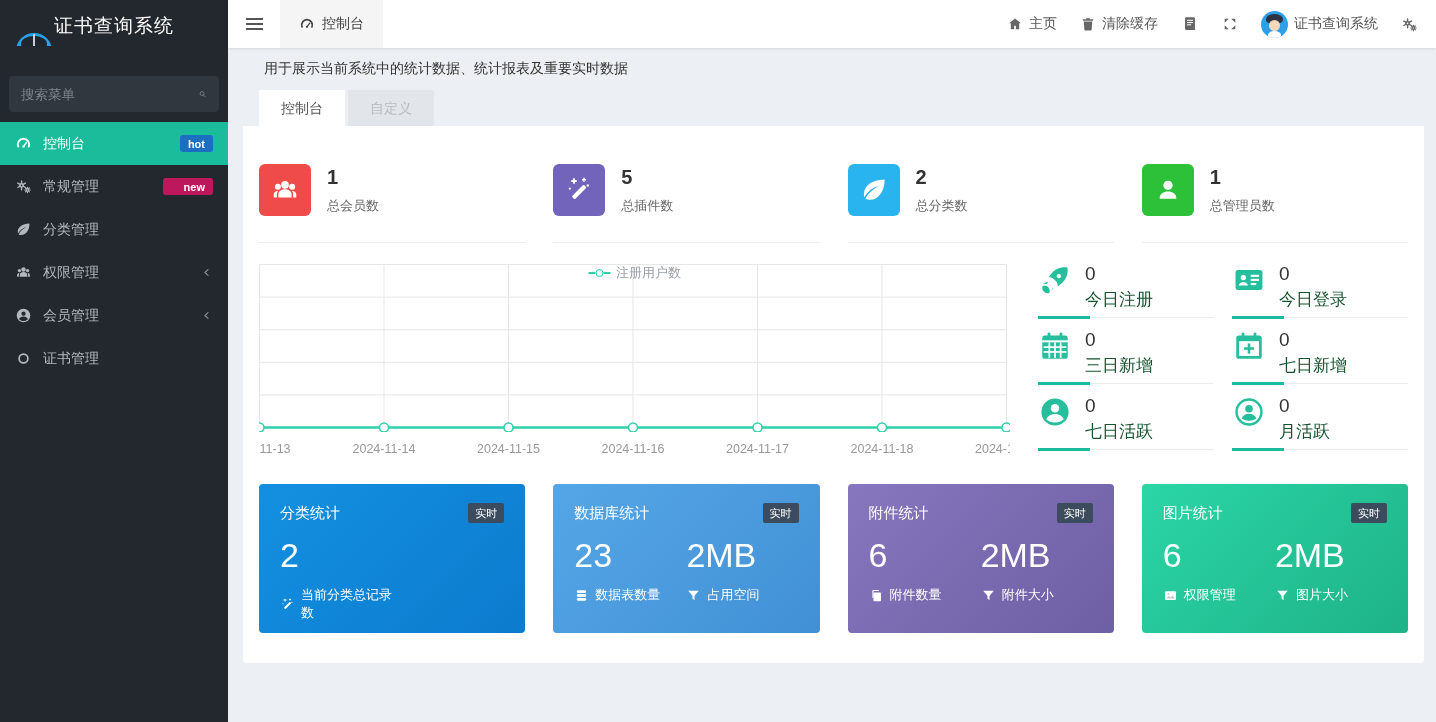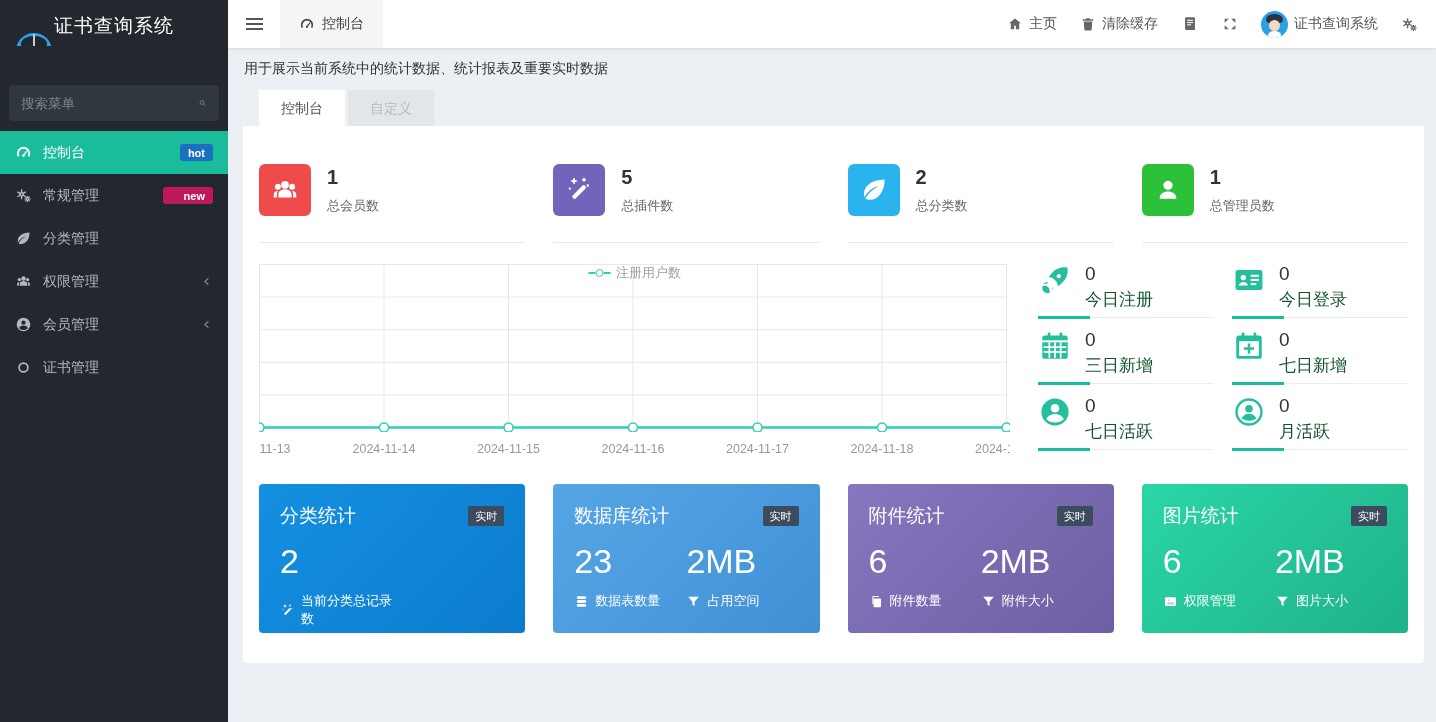--- a/index.html
+++ b/index.html
@@ -7,21 +7,21 @@
   body { font-family:"Liberation Sans","DejaVu Sans",sans-serif; background:#eceff3; position:relative; }
   :root { --accent:#1abc9c; --chart-line:#2fd0ab; --realtime:#3c4b5d; }
 
   
   .sidebar { position:absolute; left:0; top:0; width:228px; height:722px; background:#23282e; z-index:10; }
   .sb-title { color:#fff; font-size:19px; text-align:center; padding-top:13px; height:30px; letter-spacing:1px; }
   .logo-sliver { position:relative; width:36px; height:13px; margin:3px 0 0 16px; overflow:hidden; }
   .logo-sliver .circ { position:absolute; left:0; top:0; width:36px; height:36px; border-radius:50%; background:#2ba0e9; }
   .logo-sliver .hair { position:absolute; left:5px; top:3px; width:26px; height:16px; border-radius:50%; background:#20262e; }
   .logo-sliver .shine { position:absolute; left:17px; top:1px; width:2px; height:12px; background:#c9ced4; }
-  .search-box { margin:39px 9px 10px; height:36px; background:#31373e; border-radius:4px; display:flex; align-items:center; padding:0 12px; }
+  .search-box { margin:30px 9px 10px; height:36px; background:#31373e; border-radius:4px; display:flex; align-items:center; padding:0 12px; }
   .search-box input { flex:1; background:transparent; border:none; outline:none; color:#aeb5ba; font-size:13.5px; font-family:inherit; }
   .search-box input::placeholder { color:#7d868d; }
   .sb-search-ic { width:16px; height:16px; color:#8a9299; }
   .menu { margin-top:10px; }
   .menu-item { height:43px; display:flex; align-items:center; padding:0 15px; color:#b2b8bd; font-size:14px; cursor:pointer; }
   .menu-item.active { background:var(--accent); color:#fff; }
   .mi-icon { width:17px; height:17px; margin-right:11px; flex:none; --icon-detail:#23282e; }
   .menu-item.active .mi-icon { --icon-detail:#1abc9c; }
   .badge { margin-left:auto; font-size:11px; font-weight:bold; color:#fff; padding:2.5px 8px; border-radius:3px; }
   .chev { margin-left:auto; width:13px; height:13px; color:#8d949a; }
@@ -35,21 +35,21 @@
   .tb-right { margin-left:auto; display:flex; align-items:center; gap:23px; padding-right:18px; color:#555; font-size:14px; }
   .tb-item { display:flex; align-items:center; gap:6px; cursor:pointer; color:#555; }
   .tb-ic { width:16px; height:16px; color:#666; --icon-detail:#fff; }
   .tb-avatar { width:27px; height:27px; border-radius:50%; background:#2ba0e9; position:relative; overflow:hidden; flex:none; }
   .tb-avatar .face { position:absolute; left:8px; top:9px; width:11px; height:11px; border-radius:50%; background:#f7d8bd; }
   .tb-avatar .hair { position:absolute; left:5px; top:3px; width:17px; height:10px; border-radius:50% 50% 40% 40%; background:#2b3345; }
   .tb-avatar .collar { position:absolute; left:7px; top:20px; width:13px; height:8px; border-radius:50% 50% 0 0; background:#fdfdfd; }
 
   
   .content { position:absolute; left:228px; top:48px; right:0; bottom:0; background:#eceff3; }
-  .page-desc { padding:12px 0 0 16px; font-size:14px; color:#333; }
+  .page-desc { padding:12px 0 0 36px; font-size:14px; color:#333; }
   .tabs { display:flex; padding-left:31px; margin-top:12px; }
   .tab { height:36px; line-height:36px; padding:0 22px; font-size:14px; cursor:pointer; }
   .tab.active { background:#fff; color:#555; }
   .tab.inactive { background:#e2e5e9; color:#b7bdc2; margin-left:3px; }
   .panel { background:#fff; margin:0 12px 0 15px; height:537px; border-radius:0 0 4px 4px; position:relative; }
 
   
   .stats-row { display:flex; gap:28px; padding:38px 16px 0 16px; }
   .stat-card { flex:1; display:flex; gap:16px; padding-bottom:26px; border-bottom:1px solid #ececec; }
   .stat-icon { width:52px; height:52px; border-radius:6px; color:#fff; display:flex; align-items:center; justify-content:center; flex:none; --icon-detail:rgba(0,0,0,.18); }
@@ -75,21 +75,21 @@
     background:linear-gradient(to right, var(--accent) 0, var(--accent) 52px, transparent 52px),
                linear-gradient(to bottom, transparent 0, transparent 1px, #ececec 1px, #ececec 2px, transparent 2px); }
   .mini-icon { width:34px; height:34px; color:#26bf9e; flex:none; --icon-detail:#fff; }
   .mini-num { font-size:19px; color:#333; }
   .mini-label { font-size:17px; color:#14532d; margin-top:3px; }
 
   
   .cards-row { display:flex; gap:28px; padding:26px 16px 0 16px; }
   .sum-card { flex:1; height:149px; border-radius:4px; color:#fff; overflow:hidden; }
   .sum-head { display:flex; justify-content:space-between; align-items:center; padding:19px 21px 0; }
-  .sum-title { font-size:19px; }
+  .sum-title { font-size:15px; }
   .sum-badge { font-size:11px; background:var(--realtime); padding:2.5px 7px; border-radius:2px; }
   .sum-vals { display:flex; padding:13px 21px 0; }
   .sum-col { width:50%; }
   .sum-col .v { font-size:34px; font-weight:400; }
   .sum-col .vl { margin-top:11px; font-size:13px; display:flex; align-items:center; gap:6px; }
   .sum-col .ic { width:15px; height:15px; color:#fff; --icon-detail:rgba(0,0,0,.22); flex:none; }
 
   .ic svg, .mi-icon svg, .tb-ic svg, .tt-ic svg, .sb-search-ic svg, .chev svg, .mini-icon svg, .stat-icon svg { width:100%; height:100%; display:block; }
 </style>
 </head>

